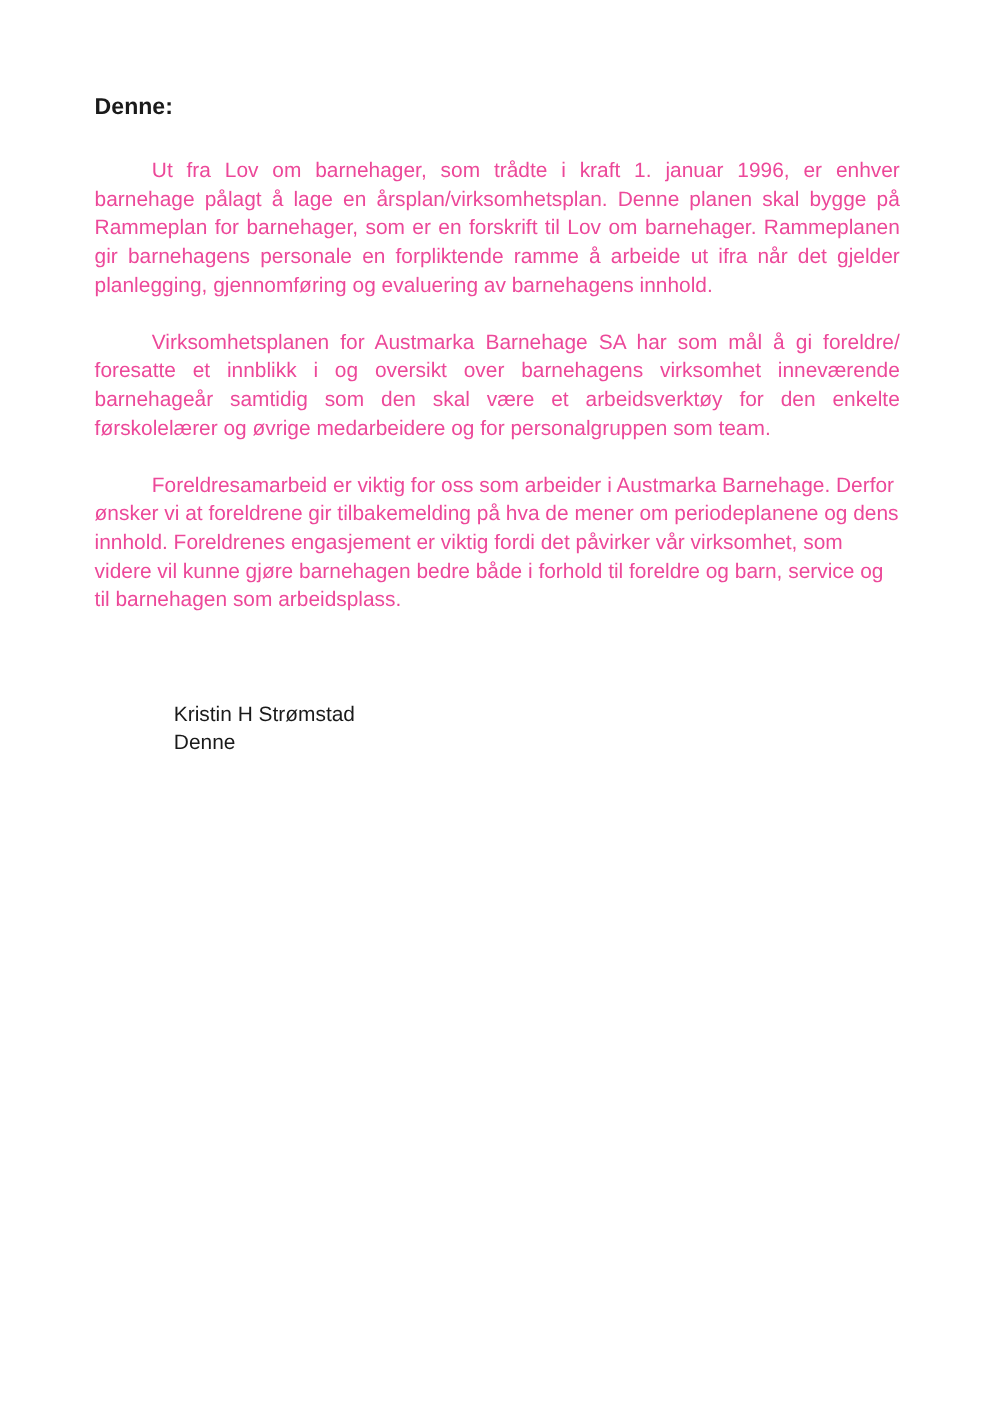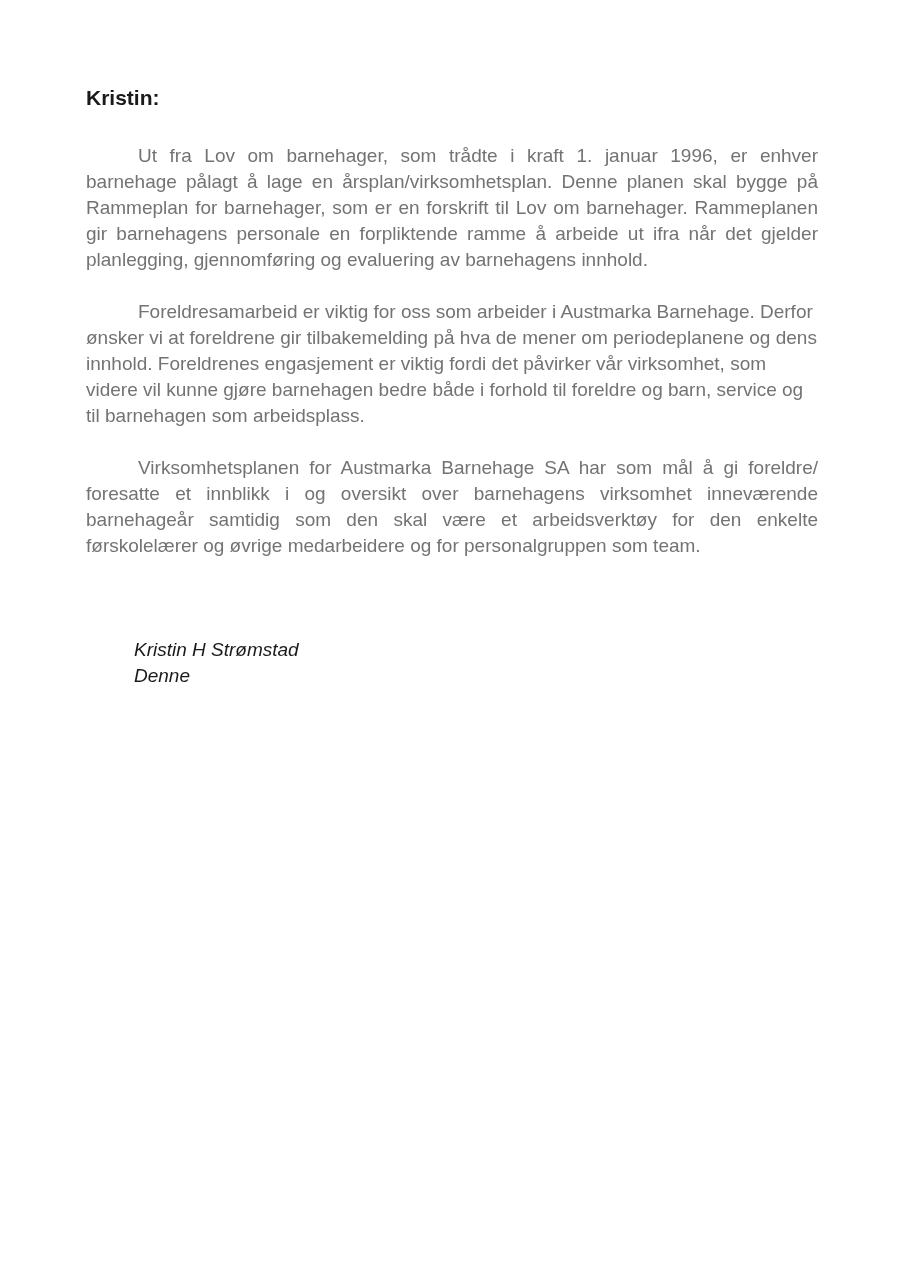--- a/index.html
+++ b/index.html
@@ -25,48 +25,47 @@
     font-weight: 700;
     margin: 0 0 33px 0;
     line-height: 24px;
     color: #1a1a1a;
   }
   .para {
     font-size: 19px;
     line-height: 26px;
     margin: 0 0 26px 0;
     text-indent: 52px;
-    color: #737373;
+    color: #ec4899;
   }
   .para.justify {
     text-align: justify;
   }
   .para.leftalign {
     text-align: left;
   }
   .signature {
     margin-top: 78px;
-    margin-left: 48px;
+    margin-left: 72px;
     font-size: 19px;
     line-height: 26px;
     color: #1a1a1a;
-    font-style: italic;
   }
 </style>
 </head>
 <body>
 
 <div class="page">
 
-  <h1 class="doc-title">Kristin:</h1>
+  <h1 class="doc-title">Denne:</h1>
 
   <p class="para justify">Ut fra Lov om barnehager, som trådte i kraft 1. januar 1996, er enhver barnehage pålagt å lage en årsplan/virksomhetsplan. Denne planen skal bygge på Rammeplan for barnehager, som er en forskrift til Lov om barnehager. Rammeplanen gir barnehagens personale en forpliktende ramme å arbeide ut ifra når det gjelder planlegging, gjennomføring og evaluering av barnehagens innhold.</p>
 
+  <p class="para justify">Virksomhetsplanen for Austmarka Barnehage SA har som mål å gi foreldre/ foresatte et innblikk i og oversikt over barnehagens virksomhet inneværende barnehageår samtidig som den skal være et arbeidsverktøy for den enkelte førskolelærer og øvrige medarbeidere og for personalgruppen som team.</p>
+
   <p class="para leftalign">Foreldresamarbeid er viktig for oss som arbeider i Austmarka Barnehage. Derfor ønsker vi at foreldrene gir tilbakemelding på hva de mener om periodeplanene og dens innhold. Foreldrenes engasjement er viktig fordi det påvirker vår virksomhet, som videre vil kunne gjøre barnehagen bedre både i forhold til foreldre og barn, service og til barnehagen som arbeidsplass.</p>
-
-  <p class="para justify">Virksomhetsplanen for Austmarka Barnehage SA har som mål å gi foreldre/ foresatte et innblikk i og oversikt over barnehagens virksomhet inneværende barnehageår samtidig som den skal være et arbeidsverktøy for den enkelte førskolelærer og øvrige medarbeidere og for personalgruppen som team.</p>
 
   <div class="signature">
     <div>Kristin H Strømstad</div>
     <div>Denne</div>
   </div>
 
 </div>
 
 </body></html>

